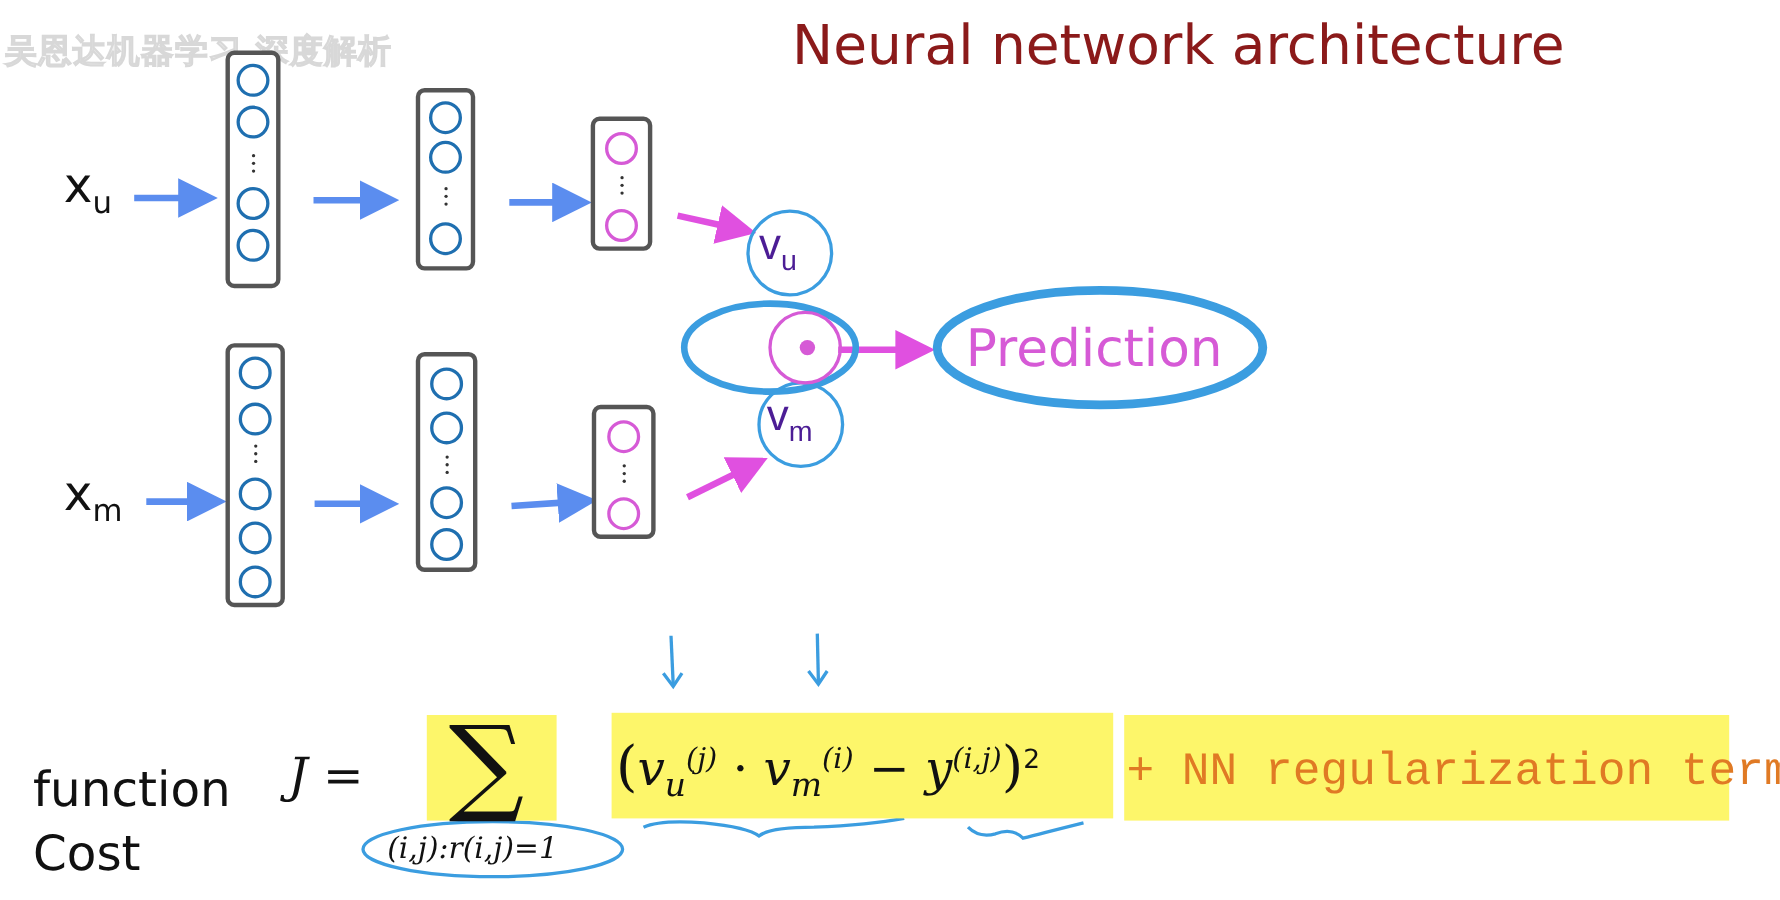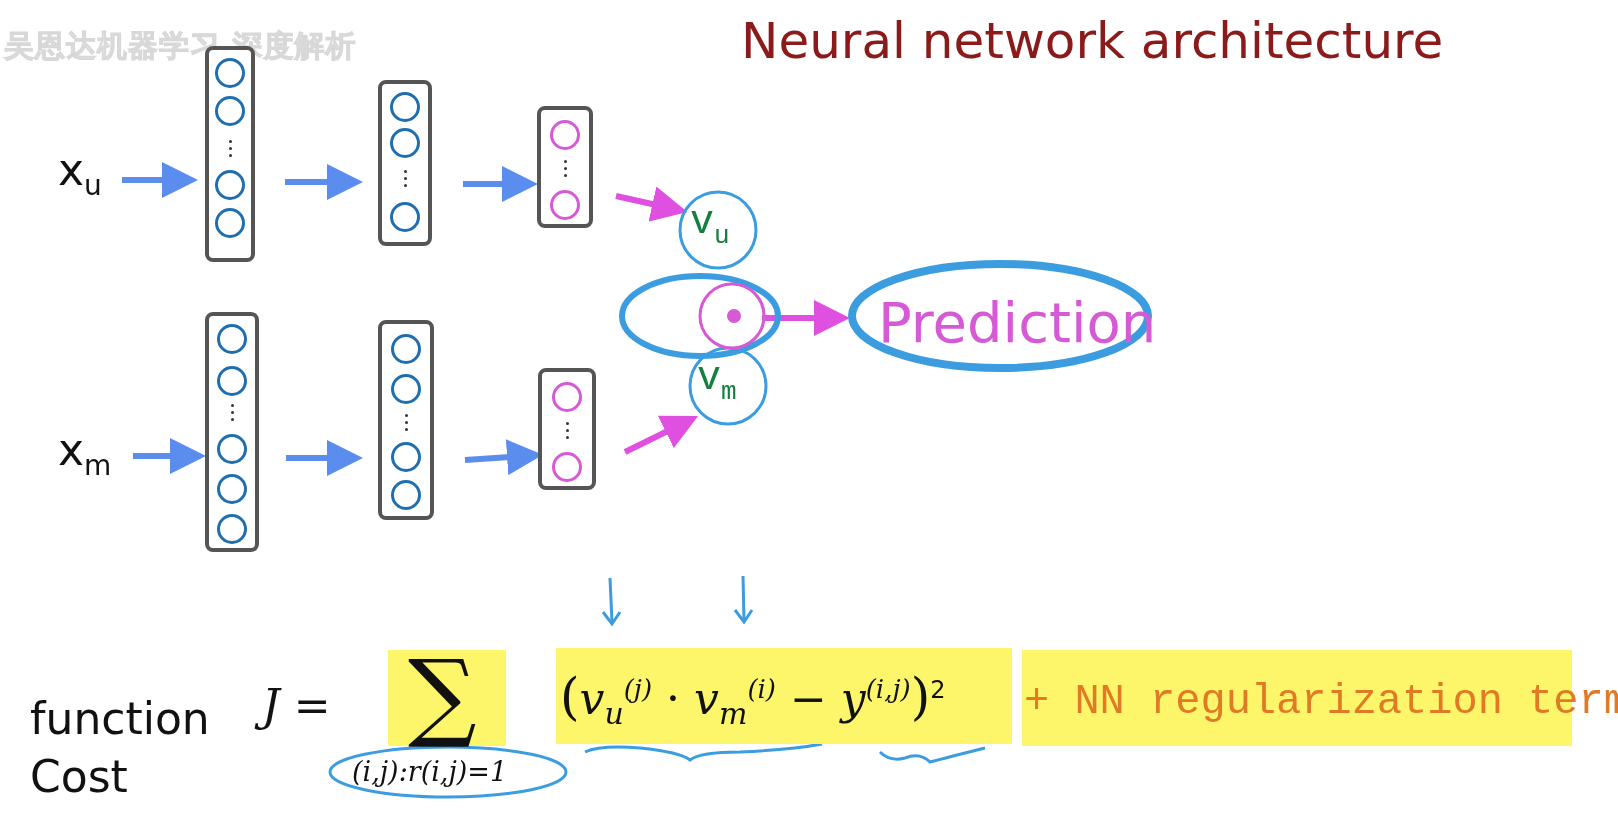--- a/index.html
+++ b/index.html
@@ -1,31 +1,31 @@
 <!DOCTYPE html>
 <html><head>
 <meta charset="utf-8">
 <style>
   html, body { margin: 0; padding: 0; background: #ffffff; }
   body { width: 1618px; height: 818px; position: relative; overflow: hidden; font-family: "DejaVu Sans", sans-serif; }
   .abs { position: absolute; }
   .watermark { left: 4px; top: 26px; font-size: 30px; color: #f0f0f0; letter-spacing: 1px; white-space: nowrap;
                -webkit-text-stroke: 1px #d8d8d8; font-weight: bold; }
-  .title { left: 720px; top: 12px; font-size: 50px; color: #8b1a1a; white-space: nowrap; font-family: "DejaVu Sans", sans-serif; margin-left: 21px; }
+  .title { left: 720px; top: 12px; font-size: 50px; color: #8b1a1a; white-space: nowrap; font-family: "DejaVu Sans", sans-serif; }
   .input-label { font-size: 44px; color: #111; font-family: "DejaVu Sans", sans-serif; }
   .input-label sub { font-size: 28px; vertical-align: -10px; }
   .layer { border: 4px solid #555; border-radius: 8px; background: #fff; box-sizing: border-box; }
   .node { position: absolute; width: 30px; height: 30px; border-radius: 50%; box-sizing: border-box; border: 3.5px solid #1f6fb0; }
   .node.pink { border-color: #d65ad6; }
   .dots { position: absolute; width: 4px; font-size: 0; }
   .dots i { display: block; width: 3px; height: 3px; background: #333; border-radius: 50%; margin: 0 0 4px 0; }
   svg.overlay { position: absolute; left: 0; top: 0; }
-  .vec-label { font-size: 40px; color: #15803d; font-family: Liberation Mono, monospace; }
+  .vec-label { font-size: 40px; color: #4c1d95; font-family: Liberation Sans, sans-serif; }
   .vec-label sub { font-size: 26px; vertical-align: -10px; }
-  .pred-label { left: 878px; top: 290px; font-size: 56px; color: #d65ad6; white-space: nowrap; }
+  .pred-label { left: 878px; top: 290px; font-size: 47px; color: #d65ad6; white-space: nowrap; }
   .cost-label { left: 30px; top: 690px; font-size: 44px; line-height: 58px; color: #111; }
   .hl { background: #fdf66a; }
   .math { font-family: "DejaVu Serif", serif; font-style: italic; color: #111; white-space: nowrap; }
   .reg { font-family: Liberation Mono, monospace; color: #e07a24; font-size: 42px; white-space: nowrap; }
 </style>
 </head>
 <body>
 
 <div class="abs watermark">吴恩达机器学习 深度解析</div>
 <div class="abs title">Neural network architecture</div>

